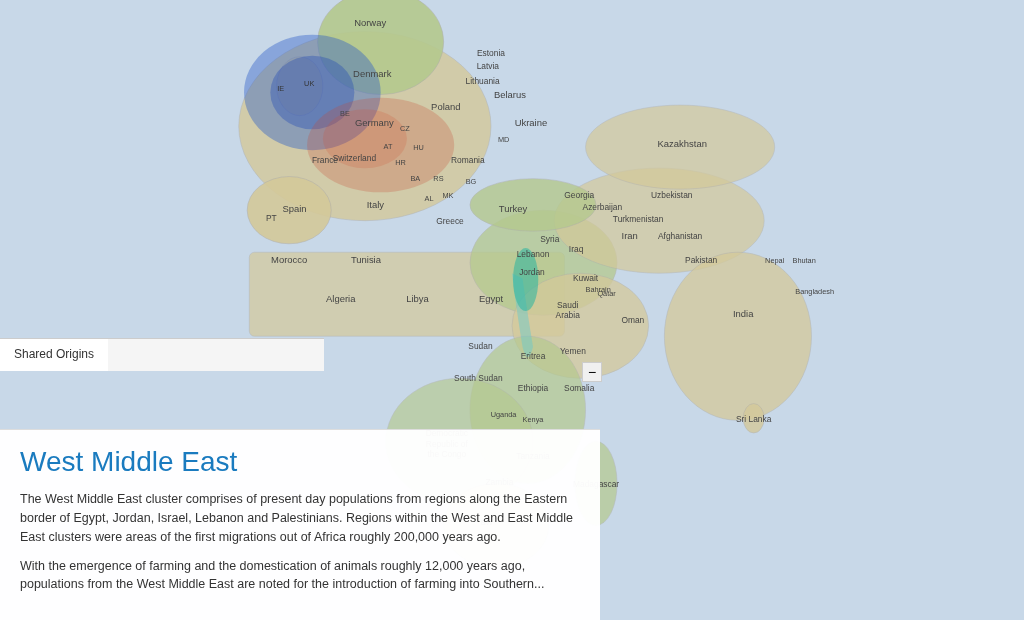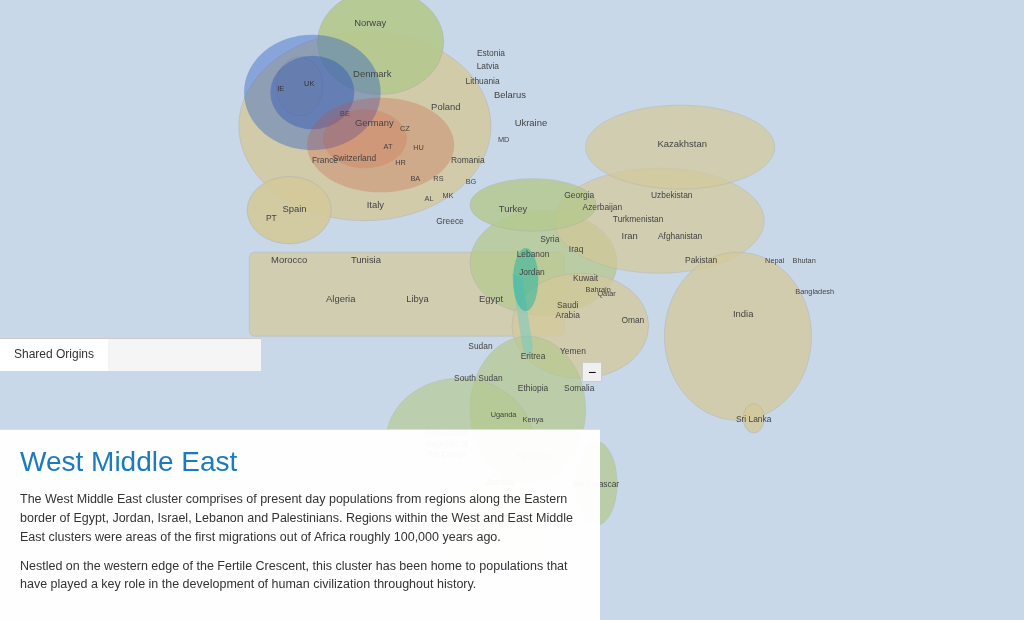--- a/index.html
+++ b/index.html
@@ -365,25 +365,25 @@
   </div>
   <div class="category-bar-row">
     <div class="category-bar-container">
       <div class="category-bar bar-navy" style="width:3%"></div>
     </div>
     <div class="category-pct">3%</div>
   </div>
 
 </div>
 
-<div id="tabs" style="position:absolute; top:338px; left:0; width:261px; display:flex; border-top:1px solid #ccc; background:#f5f5f5;">
+<div id="tabs" style="position:absolute; top:338px; left:0; width:324px; display:flex; border-top:1px solid #ccc; background:#f5f5f5;">
   <button class="tab active">Shared Origins</button>
 </div>
 
 <div class="minimize-btn" style="position:absolute; top:362px; left:582px; background:#f0f0f0; border:1px solid #ccc; width:20px; height:20px; display:flex; align-items:center; justify-content:center; font-size:14px; cursor:pointer;">
   <span>−</span>
 </div>
 
 <div id="info-panel" style="position:absolute; bottom:0; left:0; width:600px; background:rgba(255,255,255,0.97); padding:16px 20px; overflow-y:auto; max-height:248px; border-top:1px solid #ddd;">
   <h2>West Middle East</h2>
-  <p>The West Middle East cluster comprises of present day populations from regions along the Eastern border of Egypt, Jordan, Israel, Lebanon and Palestinians. Regions within the West and East Middle East clusters were areas of the first migrations out of Africa roughly 100,000 years ago.</p>
-  <p>Nestled on the western edge of the Fertile Crescent, this cluster has been home to populations that have played a key role in the development of human civilization throughout history.</p>
+  <p>The West Middle East cluster comprises of present day populations from regions along the Eastern border of Egypt, Jordan, Israel, Lebanon and Palestinians. Regions within the West and East Middle East clusters were areas of the first migrations out of Africa roughly 200,000 years ago.</p>
+  <p>With the emergence of farming and the domestication of animals roughly 12,000 years ago, populations from the West Middle East are noted for the introduction of farming into Southern...</p>
 </div>
 
 </body></html>

